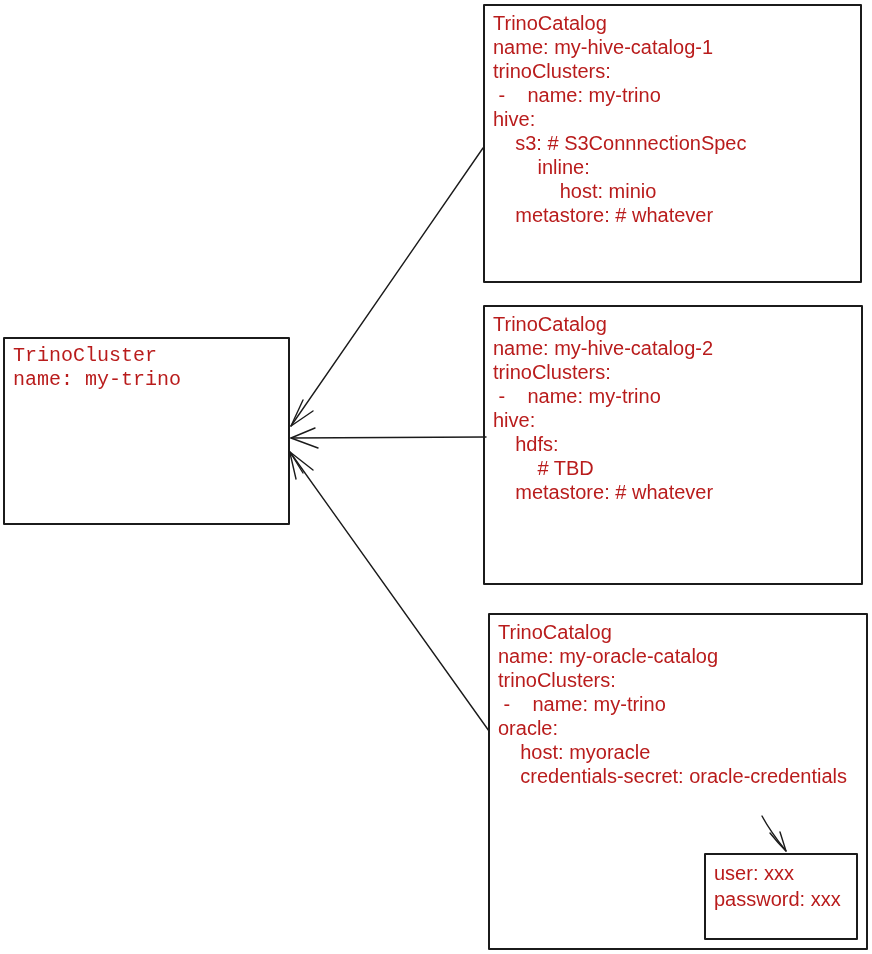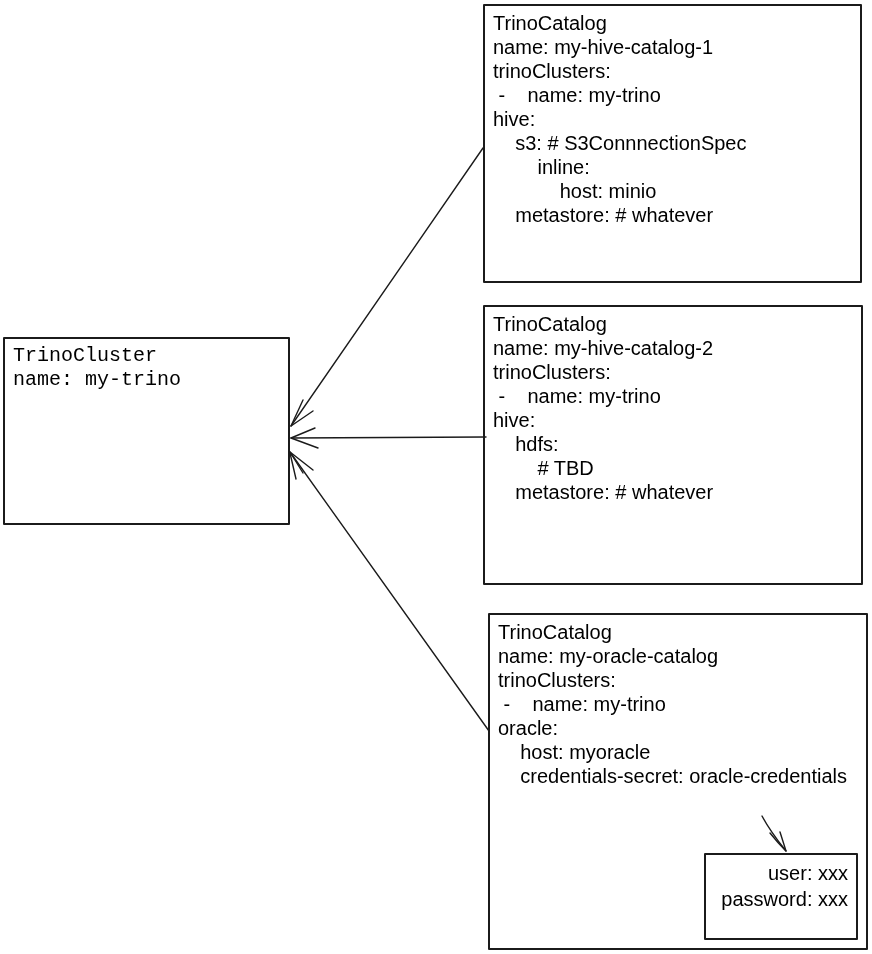--- a/index.html
+++ b/index.html
@@ -17,29 +17,29 @@
     box-sizing: border-box;
     border: 2px solid #1b1b1b;
     background: #ffffff;
     border-radius: 1px;
   }
   .box-text {
     white-space: pre;
     font-size: 20px;
     line-height: 24px;
     padding: 5px 8px;
-    color: #000000;
+    color: #b91c1c;
   }
   .cluster-box  { left: 3px;   top: 337px; width: 287px; height: 188px; font-family: Liberation Mono, monospace; }
   .catalog-box-1{ left: 483px; top: 4px;   width: 379px; height: 279px; }
   .catalog-box-2{ left: 483px; top: 305px; width: 380px; height: 280px; }
   .catalog-box-3{ left: 488px; top: 613px; width: 380px; height: 337px; }
   .secret-box   { left: 704px; top: 853px; width: 154px; height: 87px; }
   .secret-box .box-text {
-    text-align: right;
+    text-align: left;
     white-space: pre;
     line-height: 26px;
   }
   .connector-overlay {
     position: absolute;
     left: 0; top: 0;
     z-index: 10;
     pointer-events: none;
   }
 </style>

